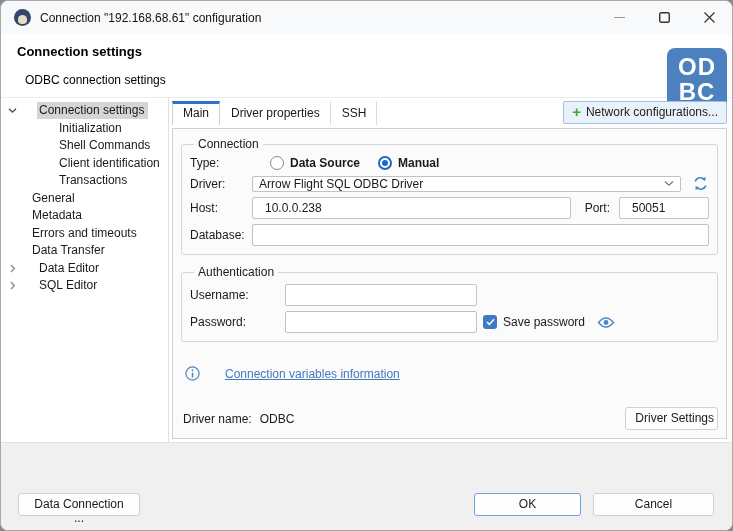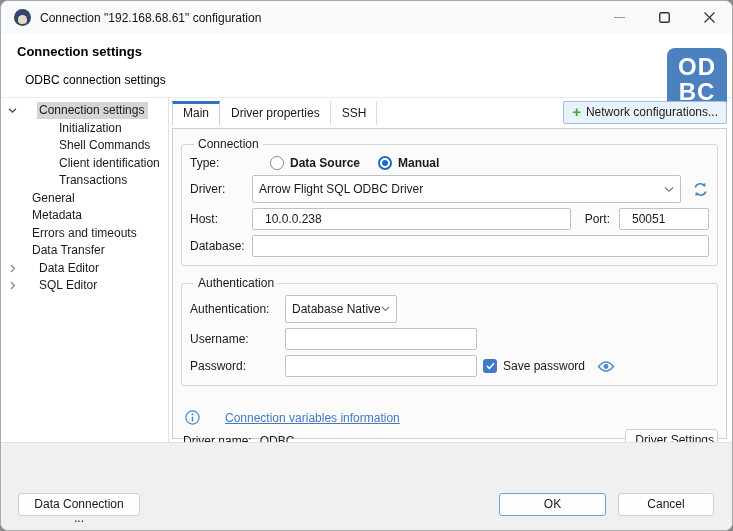--- a/index.html
+++ b/index.html
@@ -102,21 +102,21 @@
   .lbl { flex:0 0 auto; }
   .conn-lbl { width:62px; }
   .auth-lbl { width:95px; }
   input.txt {
     height:22px; border:1px solid #c2c2c2; border-radius:2px; background:#fff;
     font-family:"Liberation Sans", sans-serif; font-size:12px; color:#1a1a1a;
     padding:0 12px; outline:none;
   }
   .grow { flex:1 1 auto; min-width:0; }
   .combo {
-    height:28px; border:1px solid #c2c2c2; border-radius:2px; background:#fff;
+    height:16px; border:1px solid #c2c2c2; border-radius:2px; background:#fff;
     display:flex; align-items:center; padding:0 6px; cursor:default;justify-content:flex-end;
   }
   .combo .combo-chevron { margin-left:auto; display:flex; align-items:center; }
   
   .radio-opt { display:flex; align-items:center; gap:6px; margin-left:18px; cursor:default;font-weight:bold; }
   .radio-opt:first-of-type { margin-left:24px; }
   .radio {
     width:14px; height:14px; border-radius:50%; background:#fff;
     border:1px solid #8a8a8a; flex:0 0 auto; position:relative;
   }
@@ -143,21 +143,21 @@
   
   .footer {
     flex:0 0 auto; height:88px; background:#f0f0f0; border-top:1px solid #e2e2e2;
     display:flex; align-items:flex-end; justify-content:space-between;
     padding:0 18px 14px 17px;
   }
   .footer .btn { height:23px; }
   .test-btn { width:122px; }
   .right-btns { display:flex; gap:12px; }
   .ok-btn { width:107px; border-color:#6ba1dc; }
-  .cancel-btn { width:96px; }
+  .cancel-btn { width:121px; }
   .refresh-wrap { width:28px; display:flex; justify-content:flex-end; align-items:center; }
   .auth-combo { width:112px; }
   .port-input { width:90px; }
   .user-pass-w { width:192px; flex:0 0 auto; }
   .save-pw { display:flex; align-items:center; gap:6px; margin-left:6px;text-align:center; }
   .eye-wrap { margin-left:12px; display:flex; align-items:center; }
 </style>
 </head>
 <body>
 
@@ -304,31 +304,20 @@
 
           <div class="form-row">
             <span class="lbl conn-lbl">Database:</span>
             <input class="txt grow" type="text" value="" style="">
           </div>
         </fieldset>
 
         <fieldset class="group">
           <legend>Authentication</legend>
 
-          <div class="form-row">
-            <span class="lbl auth-lbl">Authentication:</span>
-            <div class="combo auth-combo">
-              <span>Database Native</span>
-              <span class="combo-chevron">
-                <svg width="9" height="6" viewBox="0 0 9 6">
-                    <path d="M1 1 L4.5 4.5 L8 1" fill="none" stroke="#777" stroke-width="1.1"></path>
-                  </svg>
-              </span>
-            </div>
-          </div>
 
           <div class="form-row">
             <span class="lbl auth-lbl">Username:</span>
             <input class="txt user-pass-w" type="text" value="" style="">
           </div>
 
           <div class="form-row">
             <span class="lbl auth-lbl">Password:</span>
             <input class="txt user-pass-w" type="password" value="" style="">
             <span class="save-pw">

